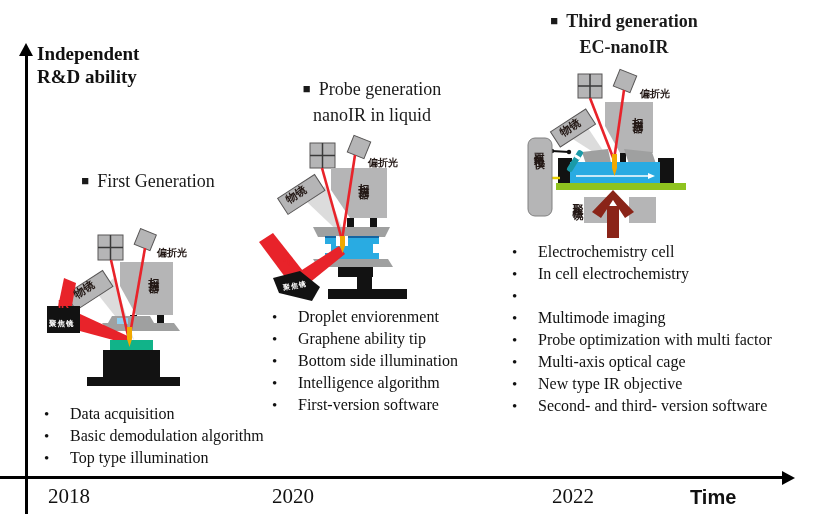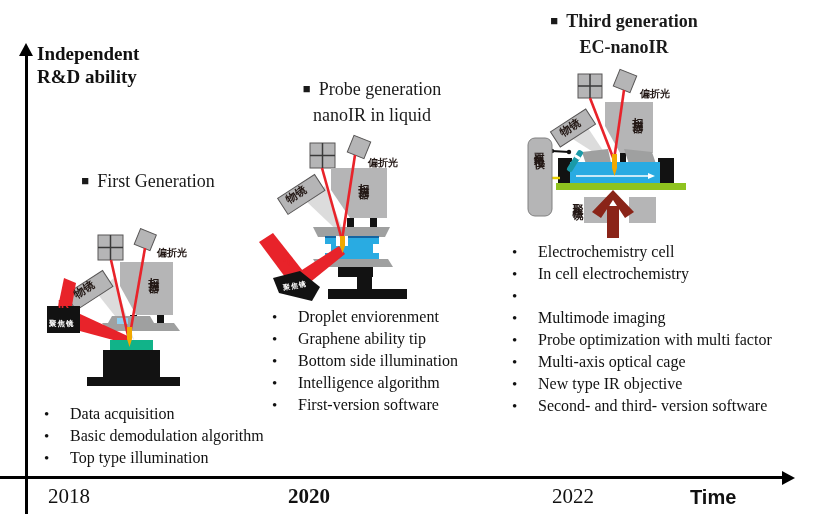--- a/index.html
+++ b/index.html
@@ -55,21 +55,21 @@
   <div class="arrow-up" style="left:19px;top:43px;"></div>
   <div class="axis-line" style="left:0;top:476px;width:784px;height:3px;"></div>
   <div class="arrow-right" style="left:782px;top:471px;"></div>
 
   <div class="y-label">
     <div>Independent</div>
     <div>R&amp;D ability</div>
   </div>
 
   <span class="tick" style="left:48px;">2018</span>
-  <span class="tick" style="left:288px;font-weight:bold;">2020</span>
+  <span class="tick" style="left:272px;">2020</span>
   <span class="tick" style="left:552px;">2022</span>
   <span class="x-label">Time</span>
 
   <div class="gen-title" style="left:48px;top:168px;width:200px;">
     <div><span class="sq">■</span><span>First Generation</span></div>
   </div>
 
   <div class="gen-title" style="left:272px;top:76px;width:200px;">
     <div><span class="sq">■</span><span>Probe generation</span></div>
     <div>nanoIR in liquid</div>

